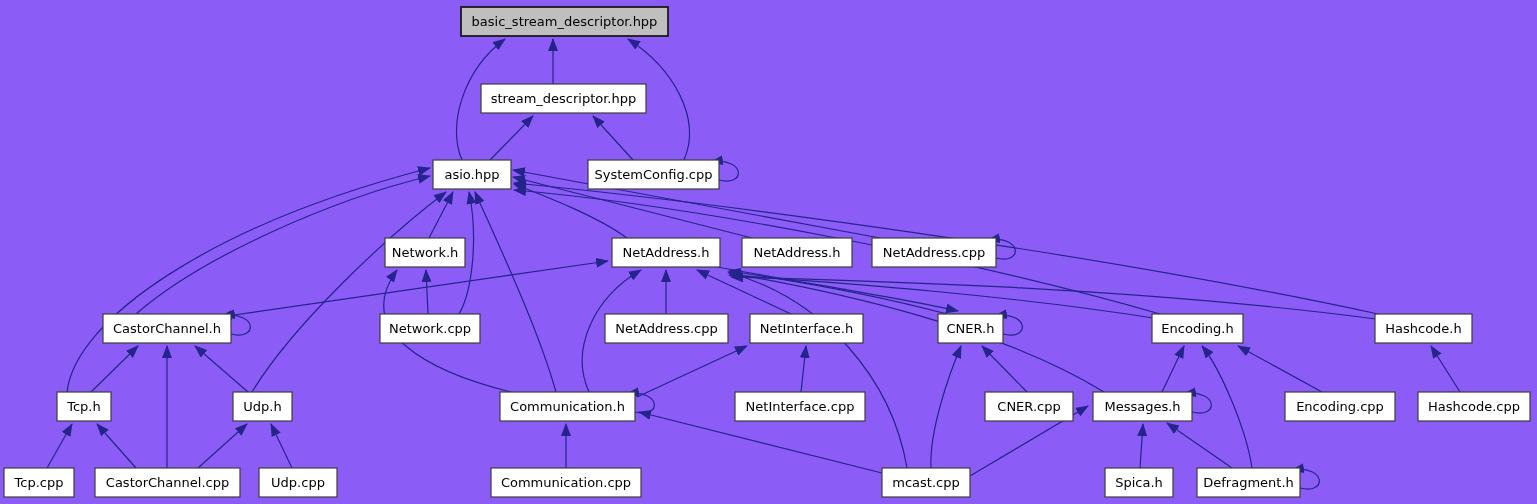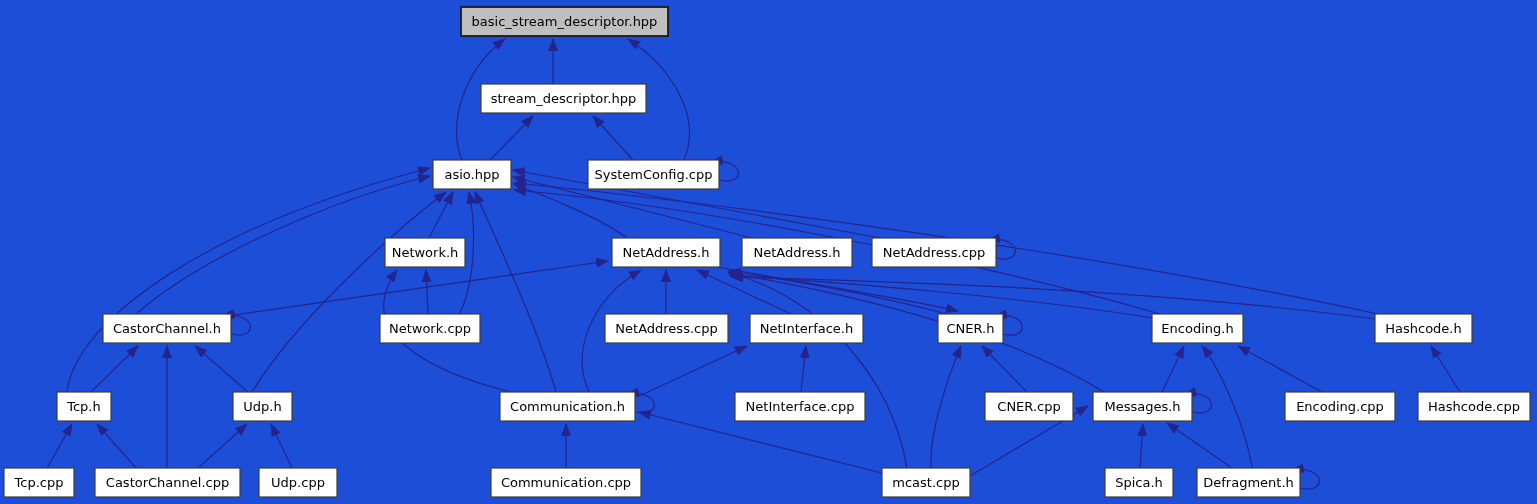--- a/index.html
+++ b/index.html
@@ -5,21 +5,21 @@
   html, body {
     margin: 0;
     padding: 0;
     background: #ffffff;
     font-family: "DejaVu Sans", "Liberation Sans", sans-serif;
   }
   .canvas {
     position: relative;
     width: 1537px;
     height: 504px;
-    background: #1d4ed8;
+    background: #8b5cf6;
     overflow: hidden;
   }
   svg { display: block; }
   .edge {
     fill: none;
     stroke-width: 1.2px;
   }
   .node-rect {
     stroke-width: 1.2px;
   }

